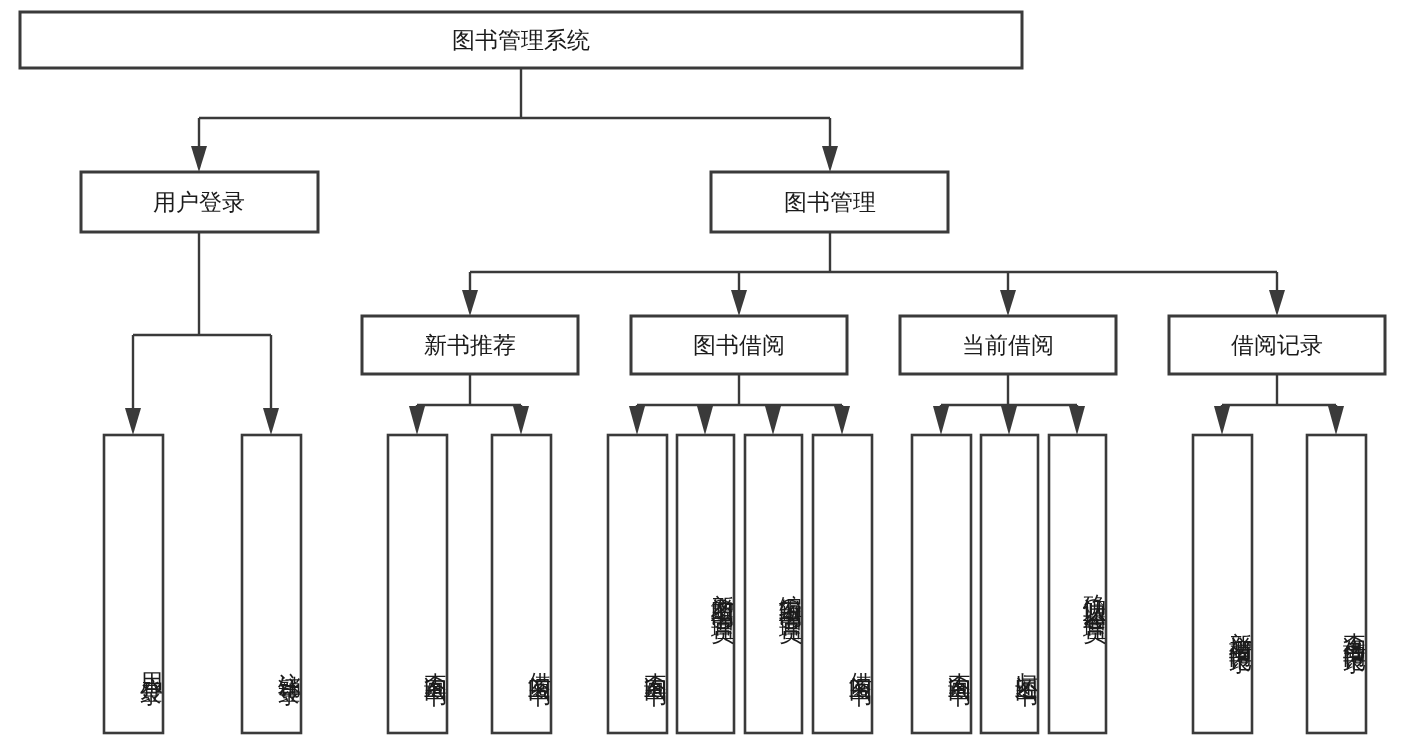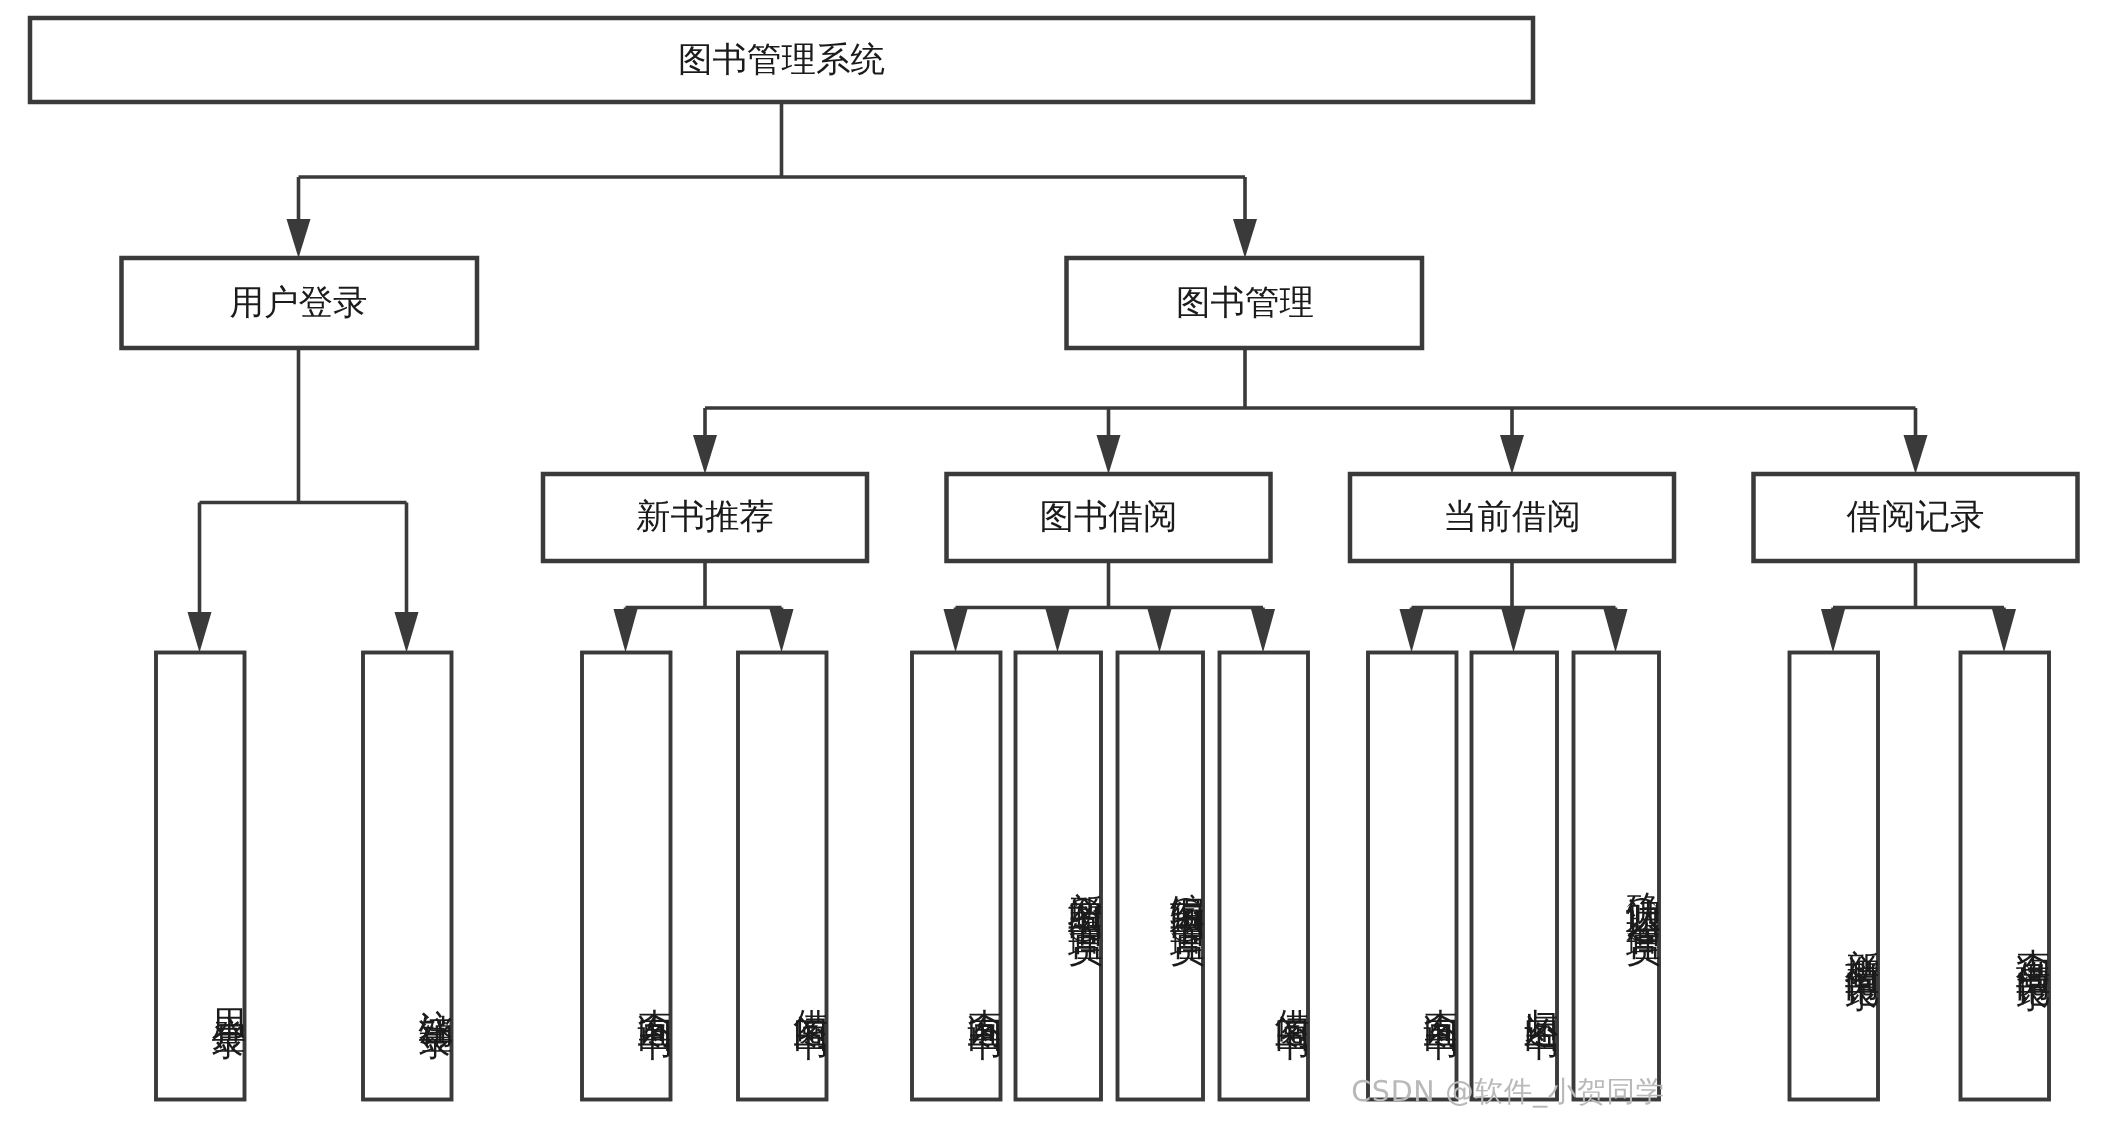--- a/index.html
+++ b/index.html
@@ -225,15 +225,14 @@
   <div class="node-label-v" style="left:745px; top:435px; width:57px; height:298px; padding-top:10px;">编辑图书（管理员）</div>
   <div class="node-label-v" style="left:813px; top:435px; width:59px; height:298px; padding-top:78px;">借阅图书</div>
 
   <div class="node-label-v" style="left:912px; top:435px; width:59px; height:298px; padding-top:78px;">查询图书</div>
   <div class="node-label-v" style="left:981px; top:435px; width:57px; height:298px; padding-top:78px;">归还图书</div>
   <div class="node-label-v" style="left:1049px; top:435px; width:57px; height:298px; padding-top:10px;">确认归还（管理员）</div>
 
   <div class="node-label-v" style="left:1193px; top:435px; width:59px; height:298px; padding-top:42px;">新增借阅记录</div>
   <div class="node-label-v" style="left:1307px; top:435px; width:59px; height:298px; padding-top:42px;">查询借阅记录</div>
 
-  <div class="watermark">CSDN @软件_小贺同学</div>
 
 </div>
 
 </body></html>

